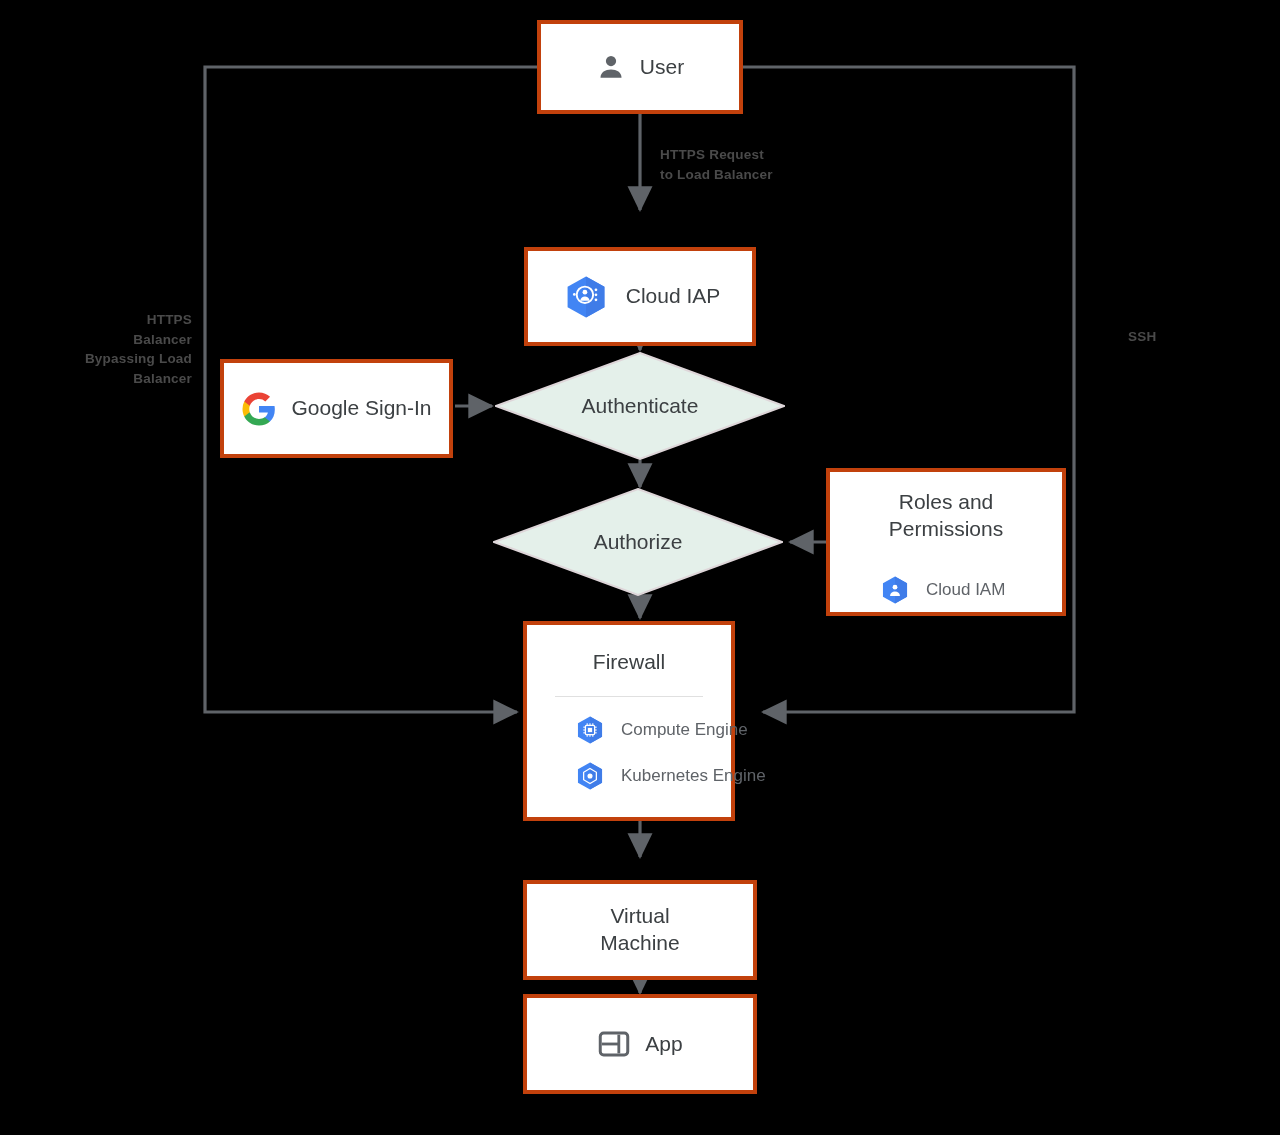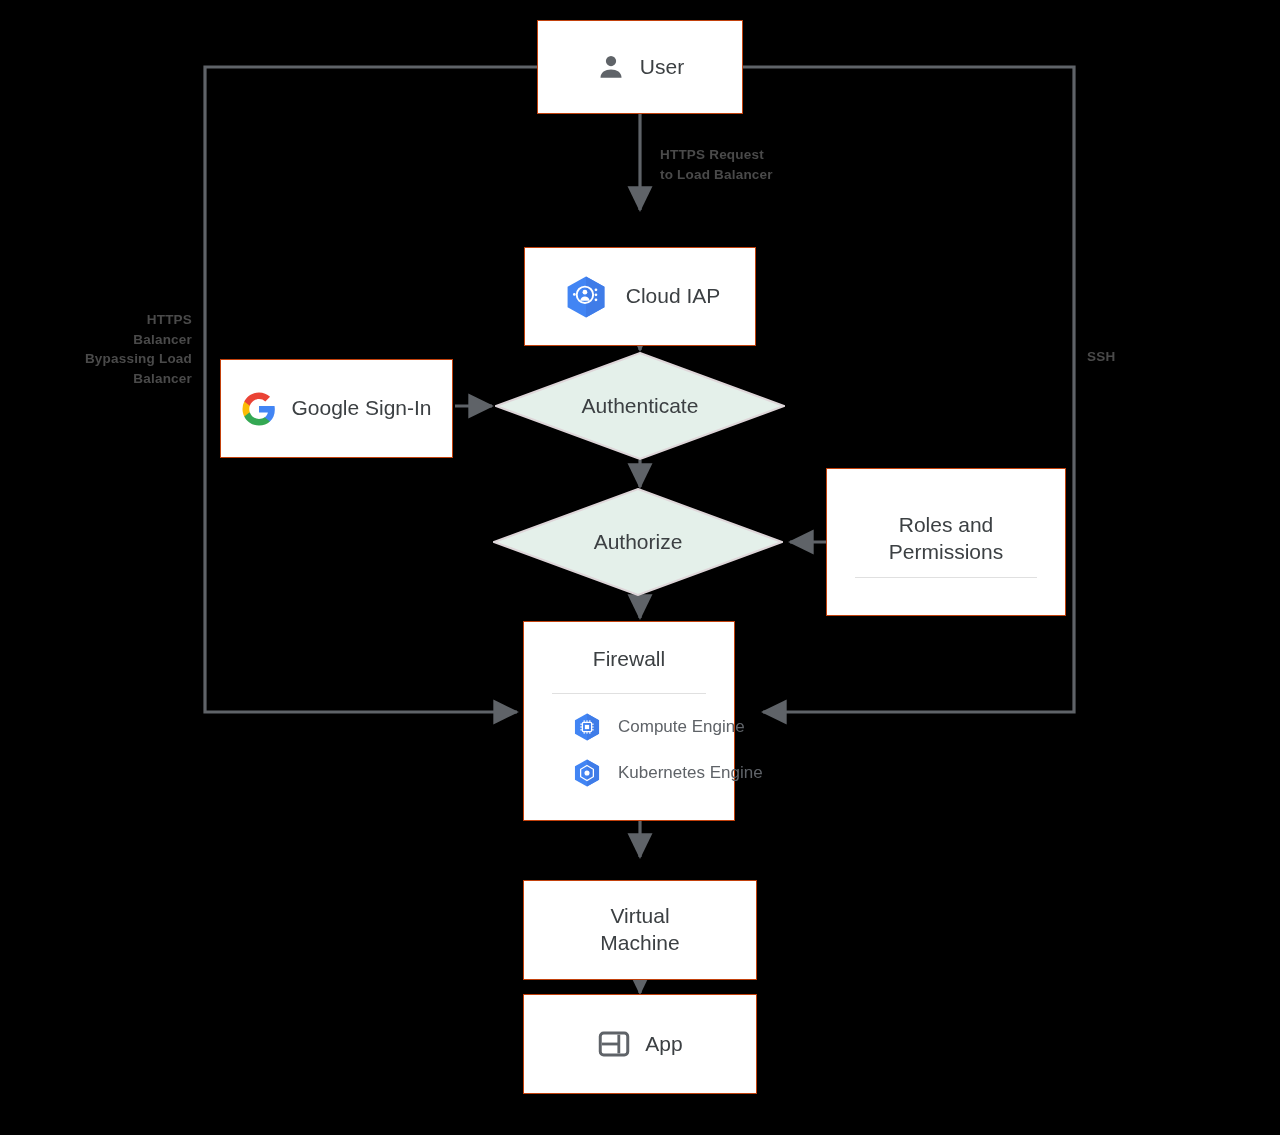--- a/index.html
+++ b/index.html
@@ -1,21 +1,21 @@
 <!DOCTYPE html>
 <html><head>
 <meta charset="utf-8">
 <style>
   html,body{margin:0;padding:0;background:#000;}
   body{width:1280px;height:1135px;position:relative;overflow:hidden;
        font-family:"Liberation Sans","DejaVu Sans",sans-serif;}
   .stage{position:absolute;left:0;top:0;width:1280px;height:1135px;}
   svg.wires{position:absolute;left:0;top:0;width:1280px;height:1135px;}
 
-  .node{position:absolute;background:#fff;border:1px solid #c2410c;
+  .node{position:absolute;background:#fff;border:4px solid #c2410c;
         box-sizing:border-box;display:flex;flex-direction:column;
         align-items:center;justify-content:center;}
   .node .row{display:flex;align-items:center;justify-content:center;gap:14px;}
   .node .title{color:#3c4043;font-size:21px;line-height:1.28;text-align:center;}
 
   .divider{height:1px;background:#e0e0e0;width:calc(100% - 56px);margin:12px auto;}
   .svcrow{display:flex;align-items:center;gap:14px;width:100%;padding-left:46px;
           box-sizing:border-box;margin:6px 0;}
   .svcrow .lbl{color:#5f6368;font-size:17px;white-space:nowrap;}
 
@@ -114,20 +114,29 @@
         <path fill="#EA4335" d="M24 10.75c3.23 0 6.13 1.11 8.41 3.29l6.31-6.31C34.91 4.18 29.93 2 24 2 15.4 2 7.96 6.93 4.34 14.12l7.35 5.7c1.73-5.2 6.58-9.07 12.31-9.07z"></path>
       </svg>
       <span class="title">Google Sign-In</span>
     </div>
   </div>
 
   <div class="node" style="left:826px;top:468px;width:240px;height:148px;justify-content:center;padding-top:18px;">
     <div class="title">Roles and</div>
     <div class="title">Permissions</div>
     <div class="divider"></div>
+    <div class="svcrow" style="padding-left:48px;">
+      <svg class="icon" width="34" height="34" viewBox="0 0 48 48">
+        <polygon points="24,5 41,14.5 41,33.5 24,43 7,33.5 7,14.5" fill="#4285f4"></polygon>
+        <polygon points="24,5 41,14.5 41,33.5 24,43" fill="#3f7ce8"></polygon>
+        <circle cx="24" cy="20" r="3.4" fill="#fff"></circle>
+        <path d="M17 32.5c0-4.1 3.1-6.3 7-6.3s7 2.2 7 6.3z" fill="#fff"></path>
+      </svg>
+      <span class="lbl">Cloud IAM</span>
+    </div>
   </div>
 
   <div class="node" style="left:523px;top:621px;width:212px;height:200px;justify-content:flex-start;padding-top:24px;">
     <div class="title">Firewall</div>
     <div class="divider" style="margin:20px auto 10px;"></div>
     <div class="svcrow">
       <svg class="icon" width="34" height="34" viewBox="0 0 48 48">
         <polygon points="24,5 41,14.5 41,33.5 24,43 7,33.5 7,14.5" fill="#4285f4"></polygon>
         <polygon points="24,5 41,14.5 41,33.5 24,43" fill="#3f7ce8"></polygon>
         <rect x="17.5" y="17.5" width="13" height="13" rx="1.6" fill="none" stroke="#fff" stroke-width="1.8"></rect>
@@ -181,17 +190,17 @@
     <div>to Load Balancer</div>
   </div>
 
   <div class="edgelabel right-al" style="left:40px;top:310px;width:152px;">
     <div>HTTPS</div>
     <div>Balancer</div>
     <div>Bypassing Load</div>
     <div>Balancer</div>
   </div>
 
-  <div class="edgelabel" style="left:1087px;top:327px;margin-top:20px;">
+  <div class="edgelabel" style="left:1128px;top:327px;">
     <div>SSH</div>
   </div>
 
 </div>
 
 </body></html>

